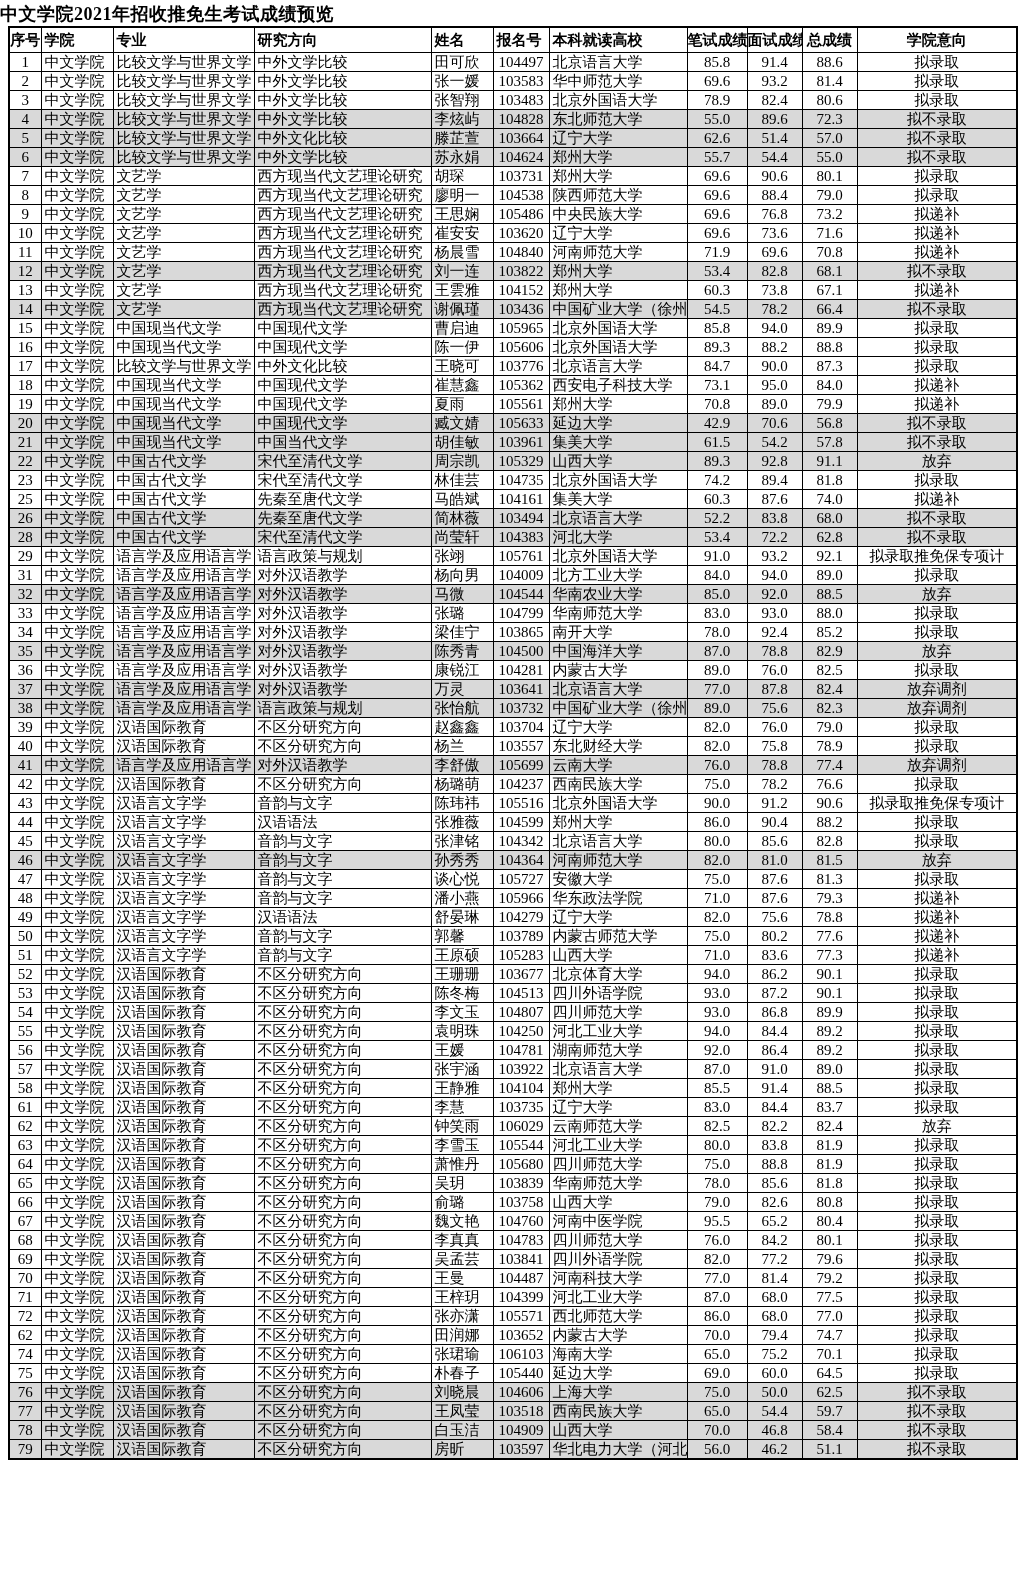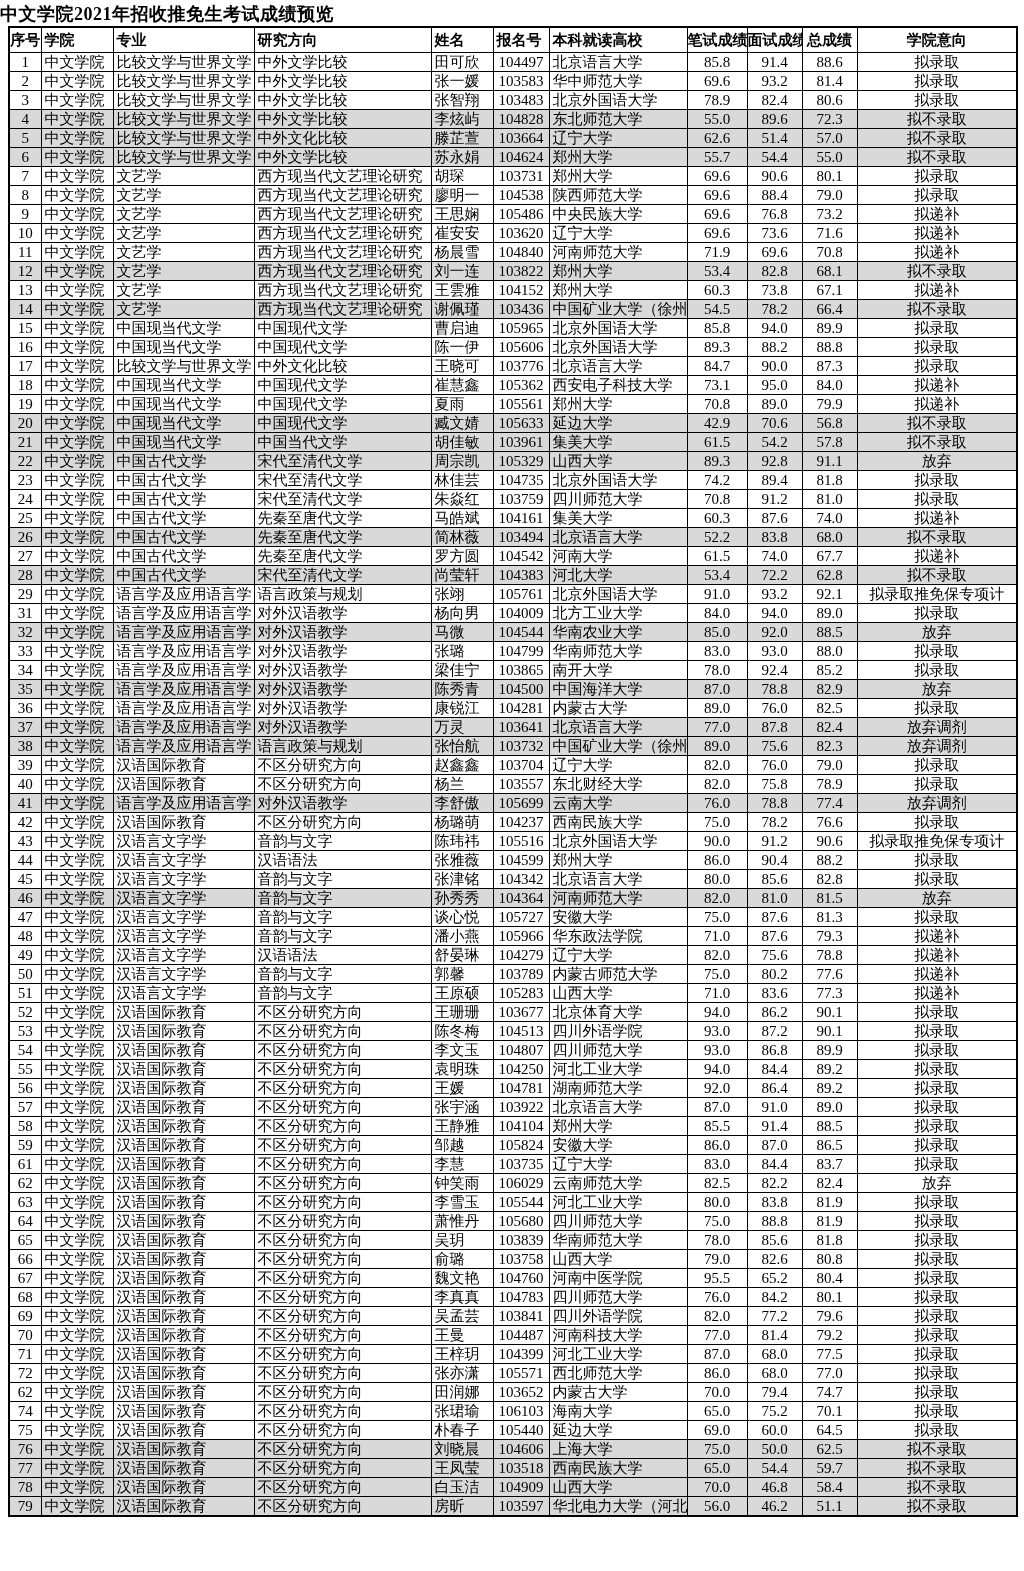--- a/index.html
+++ b/index.html
@@ -391,33 +391,20 @@
         <td>宋代至清代文学</td>
         <td>林佳芸</td>
         <td>104735</td>
         <td>北京外国语大学</td>
         <td>74.2</td>
         <td>89.4</td>
         <td>81.8</td>
         <td>拟录取</td>
       </tr>
       <tr>
-        <td>24</td>
-        <td>中文学院</td>
-        <td>中国古代文学</td>
-        <td>宋代至清代文学</td>
-        <td>朱焱红</td>
-        <td>103759</td>
-        <td>四川师范大学</td>
-        <td>70.8</td>
-        <td>91.2</td>
-        <td>81.0</td>
-        <td>拟录取</td>
-      </tr>
-      <tr>
         <td>25</td>
         <td>中文学院</td>
         <td>中国古代文学</td>
         <td>先秦至唐代文学</td>
         <td>马皓斌</td>
         <td>104161</td>
         <td>集美大学</td>
         <td>60.3</td>
         <td>87.6</td>
         <td>74.0</td>
@@ -429,33 +416,20 @@
         <td>中国古代文学</td>
         <td>先秦至唐代文学</td>
         <td>简林薇</td>
         <td>103494</td>
         <td>北京语言大学</td>
         <td>52.2</td>
         <td>83.8</td>
         <td>68.0</td>
         <td>拟不录取</td>
       </tr>
-      <tr>
-        <td>27</td>
-        <td>中文学院</td>
-        <td>中国古代文学</td>
-        <td>先秦至唐代文学</td>
-        <td>罗方圆</td>
-        <td>104542</td>
-        <td>河南大学</td>
-        <td>61.5</td>
-        <td>74.0</td>
-        <td>67.7</td>
-        <td>拟递补</td>
-      </tr>
       <tr class="shaded">
         <td>28</td>
         <td>中文学院</td>
         <td>中国古代文学</td>
         <td>宋代至清代文学</td>
         <td>尚莹轩</td>
         <td>104383</td>
         <td>河北大学</td>
         <td>53.4</td>
         <td>72.2</td>
@@ -833,33 +807,20 @@
         <td>不区分研究方向</td>
         <td>王静雅</td>
         <td>104104</td>
         <td>郑州大学</td>
         <td>85.5</td>
         <td>91.4</td>
         <td>88.5</td>
         <td>拟录取</td>
       </tr>
       <tr>
-        <td>59</td>
-        <td>中文学院</td>
-        <td>汉语国际教育</td>
-        <td>不区分研究方向</td>
-        <td>邹越</td>
-        <td>105824</td>
-        <td>安徽大学</td>
-        <td>86.0</td>
-        <td>87.0</td>
-        <td>86.5</td>
-        <td>拟录取</td>
-      </tr>
-      <tr>
         <td>61</td>
         <td>中文学院</td>
         <td>汉语国际教育</td>
         <td>不区分研究方向</td>
         <td>李慧</td>
         <td>103735</td>
         <td>辽宁大学</td>
         <td>83.0</td>
         <td>84.4</td>
         <td>83.7</td>

